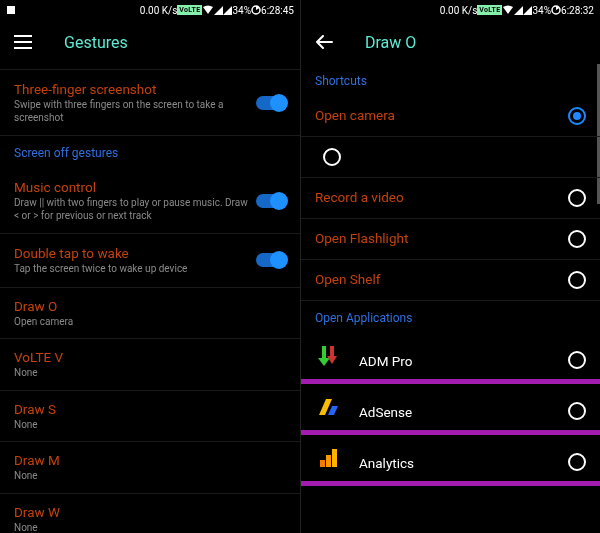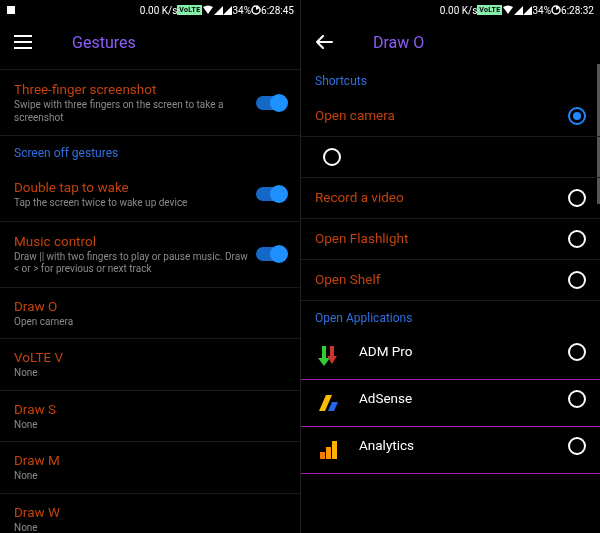--- a/index.html
+++ b/index.html
@@ -26,22 +26,22 @@
   }
   .statusbar .sbicon { display: inline-flex; align-items: center; }
   .volte { background:#86efac; color:#000; font-weight:700; font-size:7px; padding:1px 2px; letter-spacing:0.3px;}
   .spacer { flex:1; }
 
   .titlebar {
     height: 44px;
     display: flex;
     align-items: center;
     padding: 0 14px;
-    gap: 40px;
-    color: #8b5cf6;
+    gap: 32px;
+    color: #5eead4;
     font-size: 16px;
   }
   .hamburger, .back-arrow { color:#fff; }
 
   .list { position: relative; }
   .section-label {
     color: #2f6fe0;
     font-size: 12px;
     padding: 10px 14px 8px;
   }
@@ -71,21 +71,21 @@
   .radio {
     width: 18px; height: 18px; border-radius:50%;
     border: 2px solid #fff; position: relative;
   }
   .radio.selected { border-color:#1e88ff; }
   .radio.selected::after{
     content:""; position:absolute; left:3px; top:3px;
     width:8px; height:8px; border-radius:50%; background:#1e88ff;
   }
 
-  .app-row { padding:10px 14px; display:flex; align-items:flex-start; border-bottom:1px solid #a21caf; }
+  .app-row { padding:10px 14px; display:flex; align-items:flex-end; border-bottom:5px solid #a21caf; }
   .app-row .appicon { width:26px; height:26px; margin-right:18px; display:flex; align-items:center; justify-content:center;}
   .app-row .apptitle { flex:1; color:#fff; font-size:13.5px; }
 
   .right-scroll { position:absolute; right:0; top:64px; width:3px; height:140px; background:#555; }
 
   svg { display:block; }
 </style>
 </head>
 <body>
 
@@ -144,32 +144,32 @@
       </div>
       <div class="ctl">
           <div class="toggle"></div>
         </div>
     </div>
 
     <div class="section-label">Screen off gestures</div>
 
     <div class="row">
       <div class="txt">
+        <div class="title">Music control</div>
+        <div class="sub">Draw || with two fingers to play or pause music. Draw &lt; or &gt; for previous or next track</div>
+      </div>
+      <div class="ctl">
+          <div class="toggle"></div>
+        </div>
+    </div>
+
+    <div class="row">
+      <div class="txt">
         <div class="title">Double tap to wake</div>
         <div class="sub">Tap the screen twice to wake up device</div>
-      </div>
-      <div class="ctl">
-          <div class="toggle"></div>
-        </div>
-    </div>
-
-    <div class="row">
-      <div class="txt">
-        <div class="title">Music control</div>
-        <div class="sub">Draw || with two fingers to play or pause music. Draw &lt; or &gt; for previous or next track</div>
       </div>
       <div class="ctl">
           <div class="toggle"></div>
         </div>
     </div>
 
     <div class="row compact">
       <div class="txt">
         <div class="title">Draw O</div>
         <div class="sub">Open camera</div>

